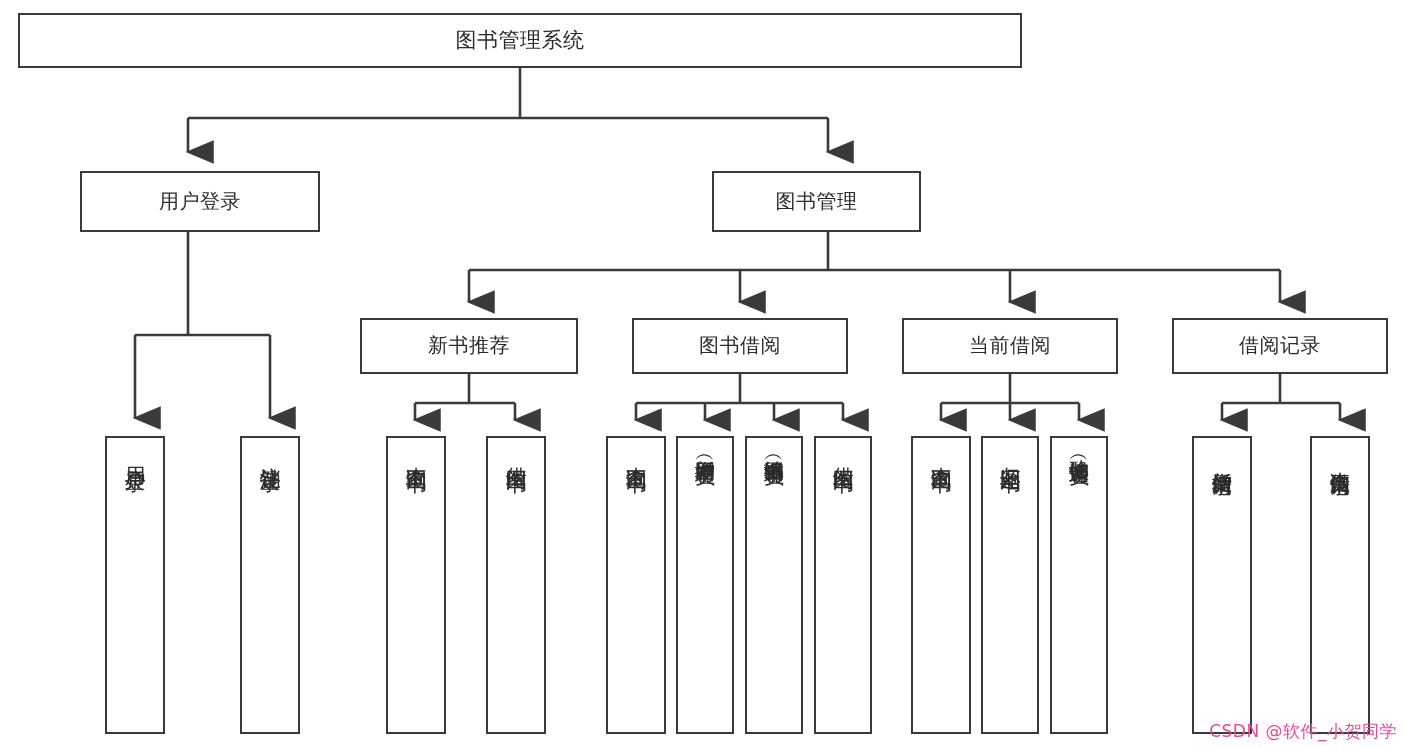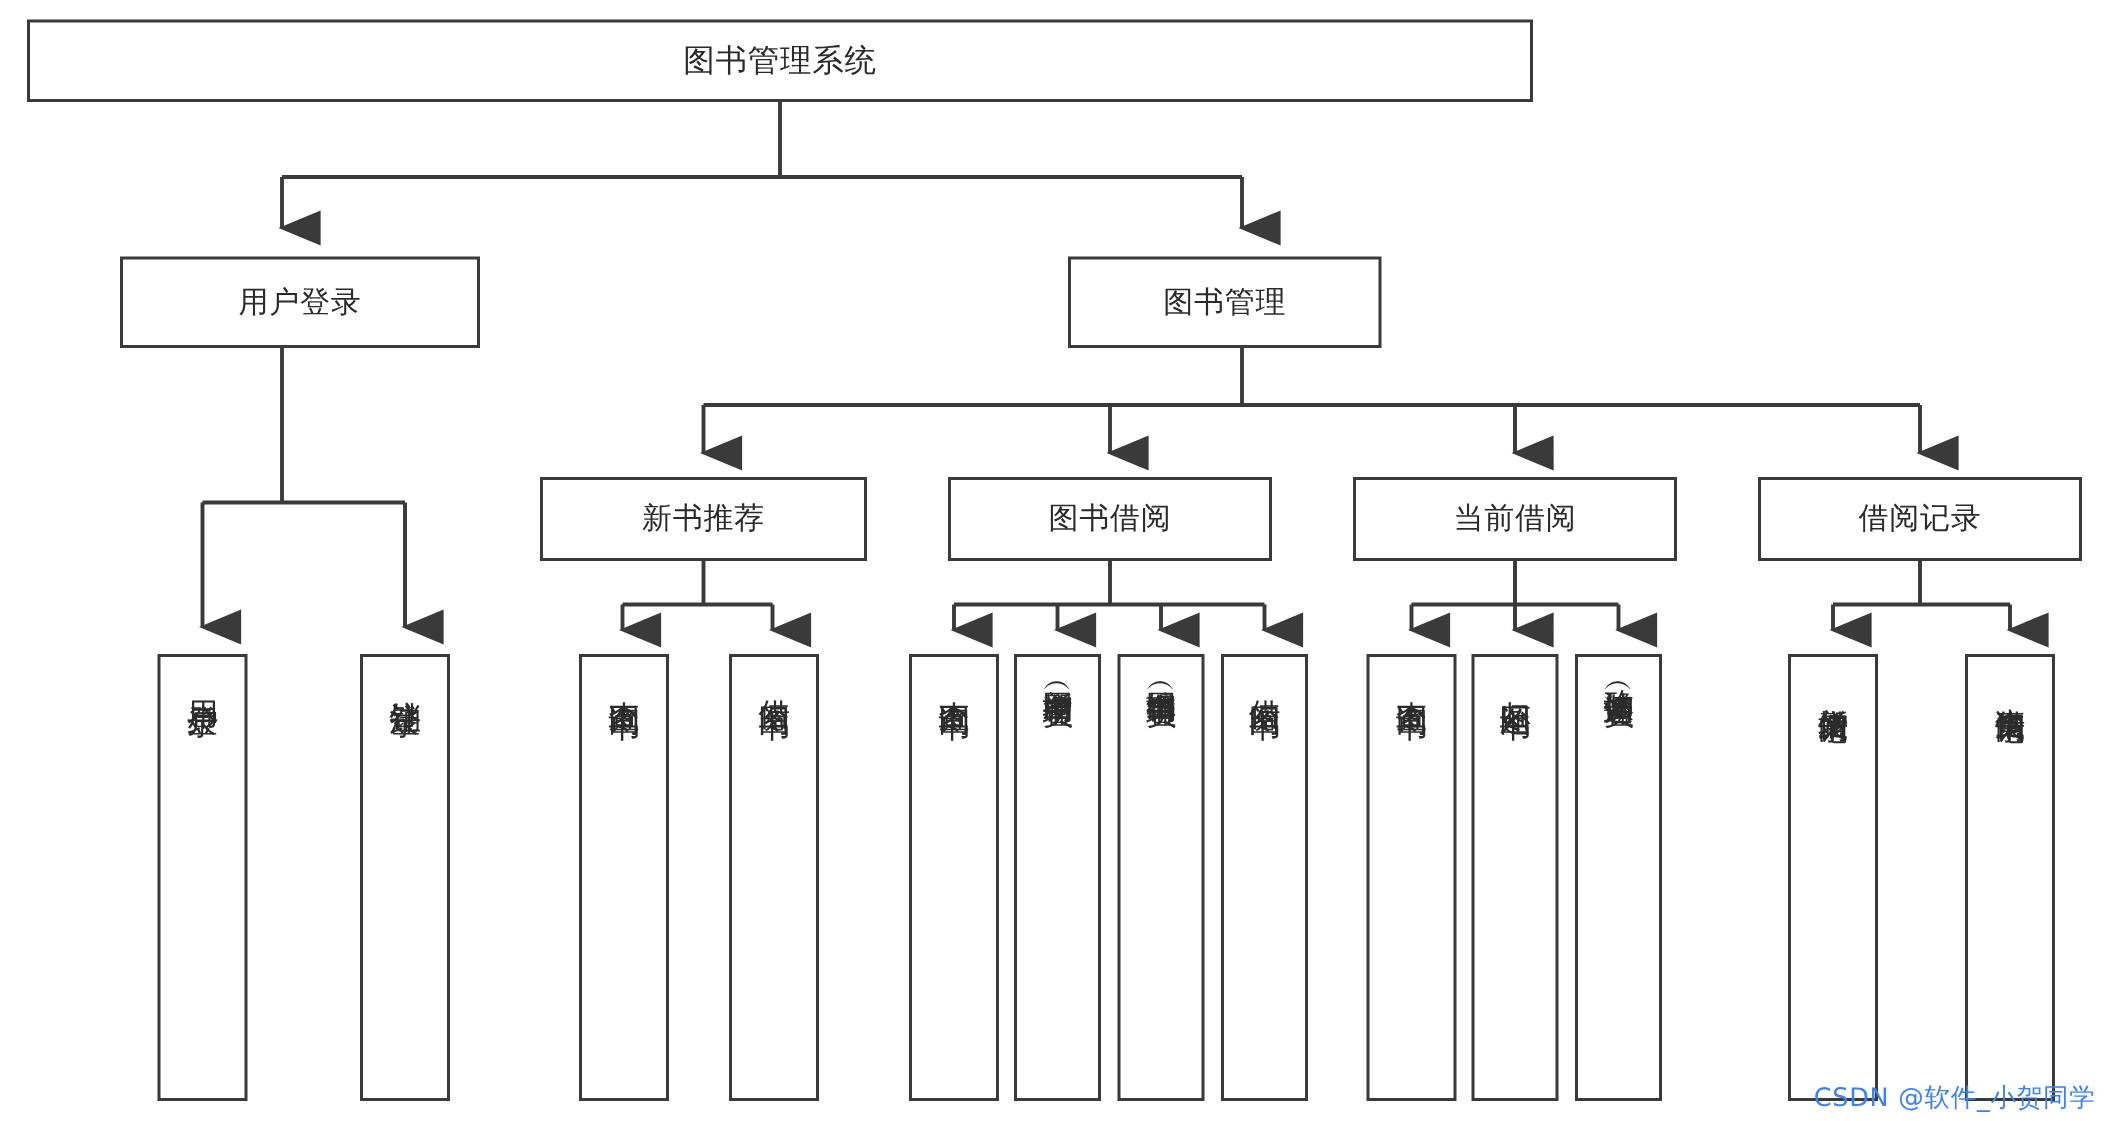--- a/index.html
+++ b/index.html
@@ -62,21 +62,21 @@
   }
   .leaf.tall .label {
     font-size: 20px;
     letter-spacing: 1px;
   }
   #watermark {
     position: absolute;
     right: 8px;
     bottom: 4px;
     font-size: 17px;
-    color: #3b82f6;
+    color: #ec4899;
     letter-spacing: 0.5px;
     z-index: 5;
     white-space: nowrap;
     font-family: "DejaVu Sans", "Liberation Sans", sans-serif;
   }
 </style>
 </head>
 <body>
 
 <div id="canvas">

